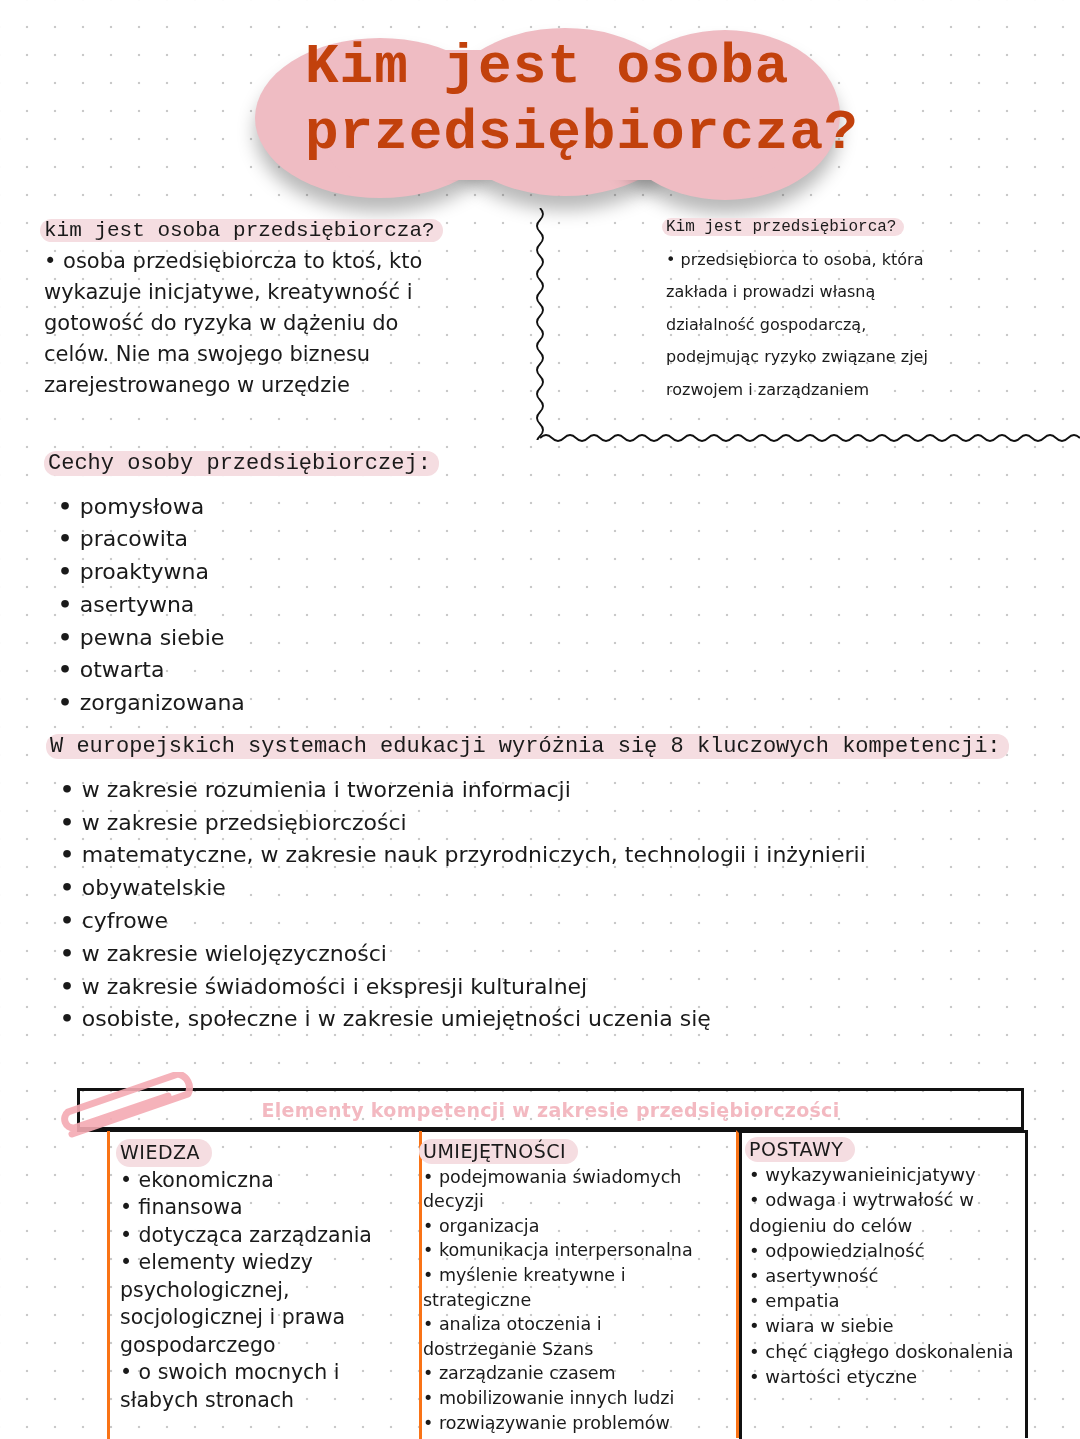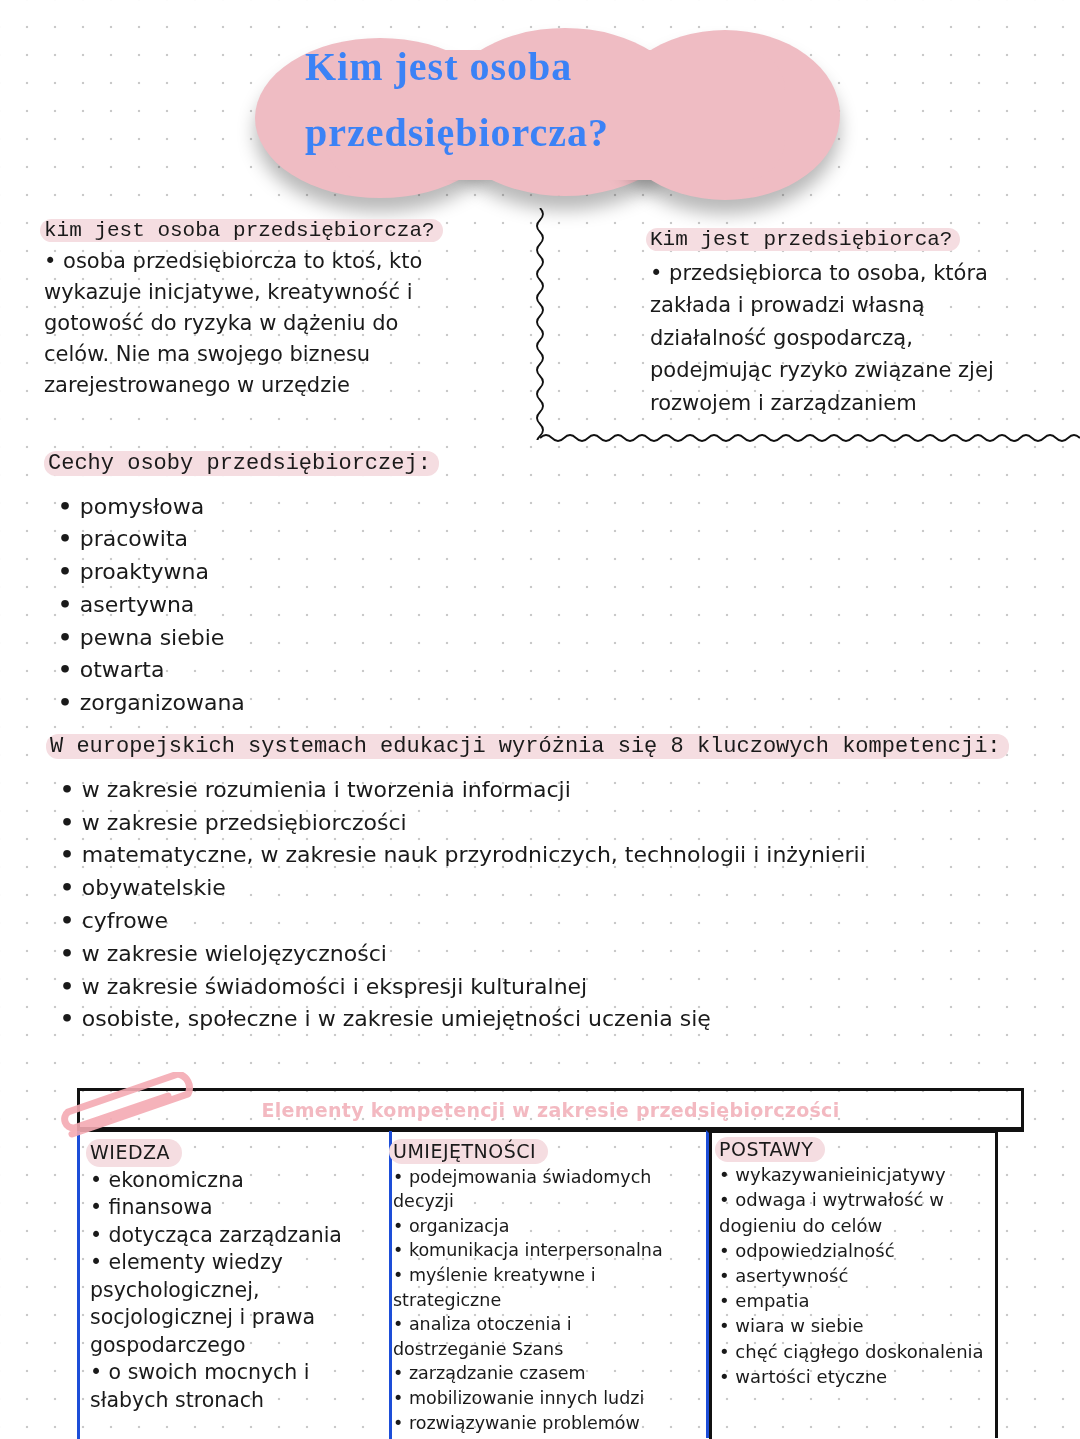--- a/index.html
+++ b/index.html
@@ -16,40 +16,40 @@
 
   
   .title-cloud { left:255px; top:20px; width:590px; height:180px; }
   .blob { position:absolute; background:#efbcc3; border-radius:50%;
           box-shadow: 0 14px 18px rgba(0,0,0,0.28); }
   .blob.b1 { left:0; top:18px; width:250px; height:160px; }
   .blob.b2 { left:185px; top:8px; width:250px; height:168px; }
   .blob.b3 { left:355px; top:10px; width:230px; height:170px; }
   .blob-cover { position:absolute; left:70px; top:30px; width:460px; height:130px; background:#efbcc3; border-radius:40px; }
   .title-text { position:absolute; left:50px; top:14px; width:520px;
-    font-family:Liberation Serif, serif; font-weight:bold; font-size:40px; line-height:66px;
-    letter-spacing:1px; color:#3b82f6; }
+    font-family:Liberation Mono, monospace; font-weight:bold; font-size:56px; line-height:66px;
+    letter-spacing:1px; color:#c2410c; }
 
   .hl { background:#f5dde1; border-radius:12px; padding:0 8px 0 4px; margin-left:-4px;font-family:Liberation Mono, monospace; }
   .hand { font-family:"DejaVu Sans", sans-serif; color:#1a1a1a; }
 
   .block-left { left:44px; top:214px; width:470px; font-size:21px; line-height:31px; }
-  .block-right { left:650px; top:210px; width:410px; font-size:21px; line-height:32.5px;margin-top:12px; }
+  .block-right { left:666px; top:210px; width:410px; font-size:16px; line-height:32.5px; }
   .wavy-v { left:530px; top:208px; width:20px; height:232px; }
   .wavy-h { left:540px; top:428px; width:540px; height:16px; }
 
   .cechy { left:48px; top:446px; font-size:22px; line-height:32.7px; }
   .kompet { left:50px; top:729px; font-size:22px; line-height:32.8px; }
   ul.bl { list-style:none; margin:10px; padding:0; }
   ul.bl li::before { content:"• "; font-weight:bold; }
 
   
   .tbl-head { left:77px; top:1088px; width:947px; height:44px; border:3px solid #111; border-bottom:5px solid #111; box-sizing:border-box; }
   .tbl-title { position:absolute; left:0; right:0; top:8px; text-align:center; font-weight:bold; font-size:19px; color:#f3b9c1; letter-spacing:0.3px; }
-  .col { position:absolute; top:1131px; height:308px; border-left:3px solid #1d4ed8; border-right:3px solid #111; box-sizing:border-box; padding:8px 10px; }
+  .col { position:absolute; top:1131px; height:308px; border-left:3px solid #f97316; border-right:3px solid #111; box-sizing:border-box; padding:8px 10px;margin-left:30px; }
   .col1 { left:77px; width:315px; font-size:20.5px; line-height:27.5px; }
   .col2 { left:389px; width:323px; font-size:17.5px; line-height:24.6px; padding-left:1px; }
   .col3 { left:706px; top:1130px; width:292px; border-top:3px solid #111; font-size:18px; line-height:25.2px; padding-top:4px; }
   .col-head { display:inline-block; background:#f5dde1; border-radius:14px; padding:0 12px 0 4px; margin-left:-4px; font-size:19px; letter-spacing:0.5px; }
   .clip { left:50px; top:1072px; width:160px; height:70px; }
 </style>
 </head>
 <body>
 
 <div class="abs title-cloud">

